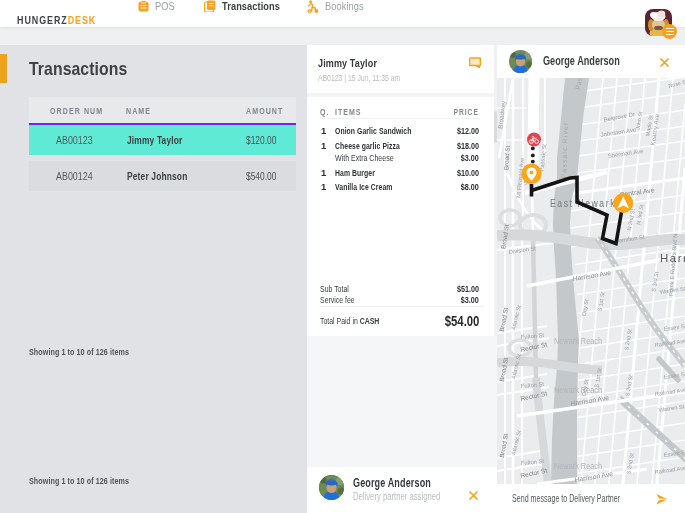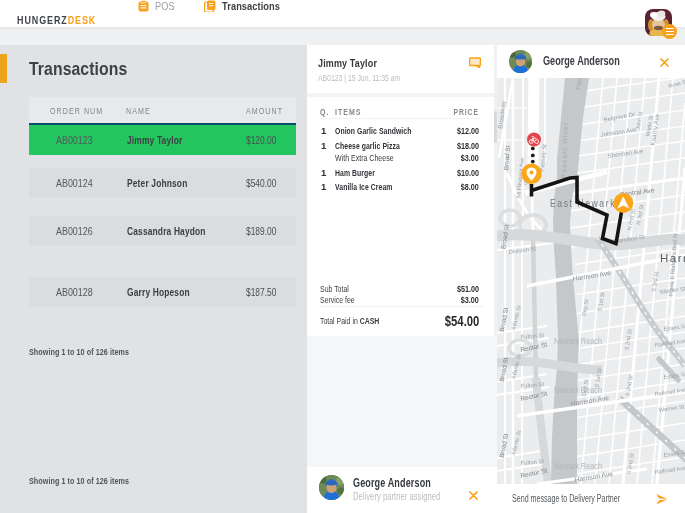--- a/index.html
+++ b/index.html
@@ -21,24 +21,24 @@
 #logo { position:absolute; left:17px; top:14px; font-size:10.5px; font-weight:bold; letter-spacing:1.1px; color:#3f4347; }
 #logo span { color:#f9a11b; }
 .navitem { position:absolute; top:0; height:40px; display:flex; align-items:flex-start; }
 .navtxt { font-size:10.5px; color:#9aa0a6; font-weight:bold; letter-spacing:0.1px; }
 .navtxt.active { color:#3c4043; }
 
 
 #left { position:absolute; left:0; top:45px; width:307px; height:468px; background:#e0e2e5; }
 #accent { position:absolute; left:0; top:9px; width:6.5px; height:29px; background:#eda31b; }
 #h1 { position:absolute; left:29px; top:13px; font-size:19px; font-weight:bold; color:#3f4245; letter-spacing:0.1px; }
-#thead { position:absolute; left:29px; top:52px; width:267px; height:28px; background:#e7e9eb; border-bottom:2px solid #0c4a6e; font-size:8.5px; letter-spacing:1.3px; color:#82868a; font-weight:normal; }
+#thead { position:absolute; left:29px; top:52px; width:267px; height:28px; background:#e7e9eb; border-bottom:2px solid #6d28d9; font-size:8.5px; letter-spacing:1.3px; color:#82868a; font-weight:bold; }
 #thead div { position:absolute; }
 .trow { position:absolute; left:29px; width:267px; height:30.3px; }
-.trow.odd { background:#22c55e; }
+.trow.odd { background:#5eead4; }
 .trow.even { background:#dadce0; }
 .c1 { position:absolute; left:27px; top:50%; transform:translateY(-50%) scaleX(0.85); transform-origin:0 50%; font-size:10.5px; color:#55585c; }
 .c2 { position:absolute; left:98px; top:50%; transform:translateY(-50%) scaleX(0.80); transform-origin:0 50%; font-size:10.5px; font-weight:bold; color:#3c4043; letter-spacing:0.2px; }
 .c3 { position:absolute; left:217px; top:50%; transform:translateY(-50%) scaleX(0.80); transform-origin:0 50%; font-size:10.5px; color:#4b4e52; }
 .showing { position:absolute; left:29px; font-size:9.3px; font-weight:bold; color:#515458; letter-spacing:0.1px; transform:scaleX(0.77); transform-origin:0 50%; }
 
 
 #mid { position:absolute; left:307px; top:45px; width:190px; height:468px; background:#ffffff; border-right:1px solid #ebedee; }
 .mtxt { position:absolute; }
 .qty { left:14px; font-size:9.5px; font-weight:bold; color:#2e3135; }
@@ -65,20 +65,31 @@
     <div class="navtxt sx88" style="font-weight:normal;">POS</div>
   </div>
   <div class="navitem" style="left:204px;">
     <svg width="12" height="12" viewBox="0 0 12 12" style="margin-right:6px;">
       <rect x="0.6" y="2" width="9" height="10" rx="1.6" fill="none" stroke="#f9a11b" stroke-width="1.2"></rect>
       <rect x="3" y="0.6" width="8.4" height="9.4" rx="1.6" fill="#f9a11b"></rect>
       <rect x="5" y="3" width="4.4" height="1" fill="#fff"></rect>
       <rect x="5" y="5.2" width="4.4" height="1" fill="#fff"></rect>
     </svg>
     <div class="navtxt active sx88">Transactions</div>
+  </div>
+  <div class="navitem" style="left:307px;">
+    <svg width="12" height="13" viewBox="0 0 12 13" style="margin-right:6px;">
+      <circle cx="3.6" cy="1.7" r="1.5" fill="#f9a11b"></circle>
+      <path d="M3 4.2 C4.6 3.4 5.8 4.4 5.6 5.8 L5.2 7.6 L7.8 7.6 L8.6 10" fill="none" stroke="#f9a11b" stroke-width="1.5"></path>
+      <path d="M1.2 6.2 L3.2 4.4" stroke="#f9a11b" stroke-width="1.3"></path>
+      <path d="M0.8 10.9 L4.6 10.9 L5.2 7.4" fill="none" stroke="#f9a11b" stroke-width="1.4"></path>
+      <circle cx="2.6" cy="11.2" r="1.7" fill="none" stroke="#f9a11b" stroke-width="1"></circle>
+      <circle cx="9.4" cy="11" r="1.9" fill="#f9a11b"></circle>
+    </svg>
+    <div class="navtxt sx88" style="font-weight:normal;">Bookings</div>
   </div>
 
   <div style="position:absolute; left:645px; top:9px; width:27px; height:27px; border-radius:8px; background:#5c2133; overflow:hidden;">
     <svg width="27" height="27" viewBox="0 0 27 27">
       <ellipse cx="13.5" cy="24" rx="9" ry="7" fill="#e8b64c"></ellipse>
       <ellipse cx="6" cy="16" rx="3" ry="6" fill="#c8922f"></ellipse>
       <ellipse cx="21" cy="16" rx="3" ry="6" fill="#c8922f"></ellipse>
       <ellipse cx="13.5" cy="15.5" rx="6.5" ry="6" fill="#e8c49a"></ellipse>
       <ellipse cx="13.5" cy="19" rx="4.5" ry="2.2" fill="#7a5a43"></ellipse>
       <ellipse cx="13.5" cy="7.5" rx="7" ry="4.5" fill="#f3f0ea"></ellipse>
@@ -99,34 +110,24 @@
   <div id="thead">
     <div class="sx83" style="left:21px; top:8.5px;">ORDER NUM</div>
     <div class="sx83" style="left:97px; top:8.5px;">NAME</div>
     <div class="sx83" style="left:217px; top:8.5px;">AMOUNT</div>
   </div>
   <div class="trow odd" style="top:80px;">
       <div class="c1">AB00123</div>
       <div class="c2">Jimmy Taylor</div>
       <div class="c3">$120.00</div>
     </div>
-  <div class="trow even" style="top:123px;">
+  <div class="trow even" style="top:116px;">
       <div class="c1">AB00124</div>
       <div class="c2">Peter Johnson</div>
       <div class="c3">$540.00</div>
-    </div>
-  <div class="trow even" style="top:170.9px;">
-      <div class="c1">AB00126</div>
-      <div class="c2">Cassandra Haydon</div>
-      <div class="c3">$189.00</div>
-    </div>
-  <div class="trow even" style="top:231.5px;">
-      <div class="c1">AB00128</div>
-      <div class="c2">Garry Hopeson</div>
-      <div class="c3">$187.50</div>
     </div>
   <div class="showing" style="top:302px;">Showing 1 to 10 of 126 items</div>
   <div class="showing" style="top:431px;">Showing 1 to 10 of 126 items</div>
 </div>
 
 <div id="mid">
   <div class="mtxt sx78" style="left:10.5px; top:11.5px; font-size:11.5px; font-weight:bold; color:#35383c; letter-spacing:0.2px;">Jimmy Taylor</div>
   <div class="mtxt sx72" style="left:11.3px; top:26.5px; font-size:9.5px; color:#b9bcbf;">AB0123 | 15 Jun, 11:35 am</div>
   <svg class="mtxt" style="left:162px; top:12px;" width="12" height="11" viewBox="0 0 12 11">
     <path d="M1.5 1 h9 a1 1 0 0 1 1 1 v5.5 a1 1 0 0 1 -1 1 h-1 l1 2.2 -3.2 -2.2 h-5.8 a1 1 0 0 1 -1 -1 v-5.5 a1 1 0 0 1 1 -1 Z" fill="#fbe7c3" stroke="#f9a11b" stroke-width="1.6"></path>

